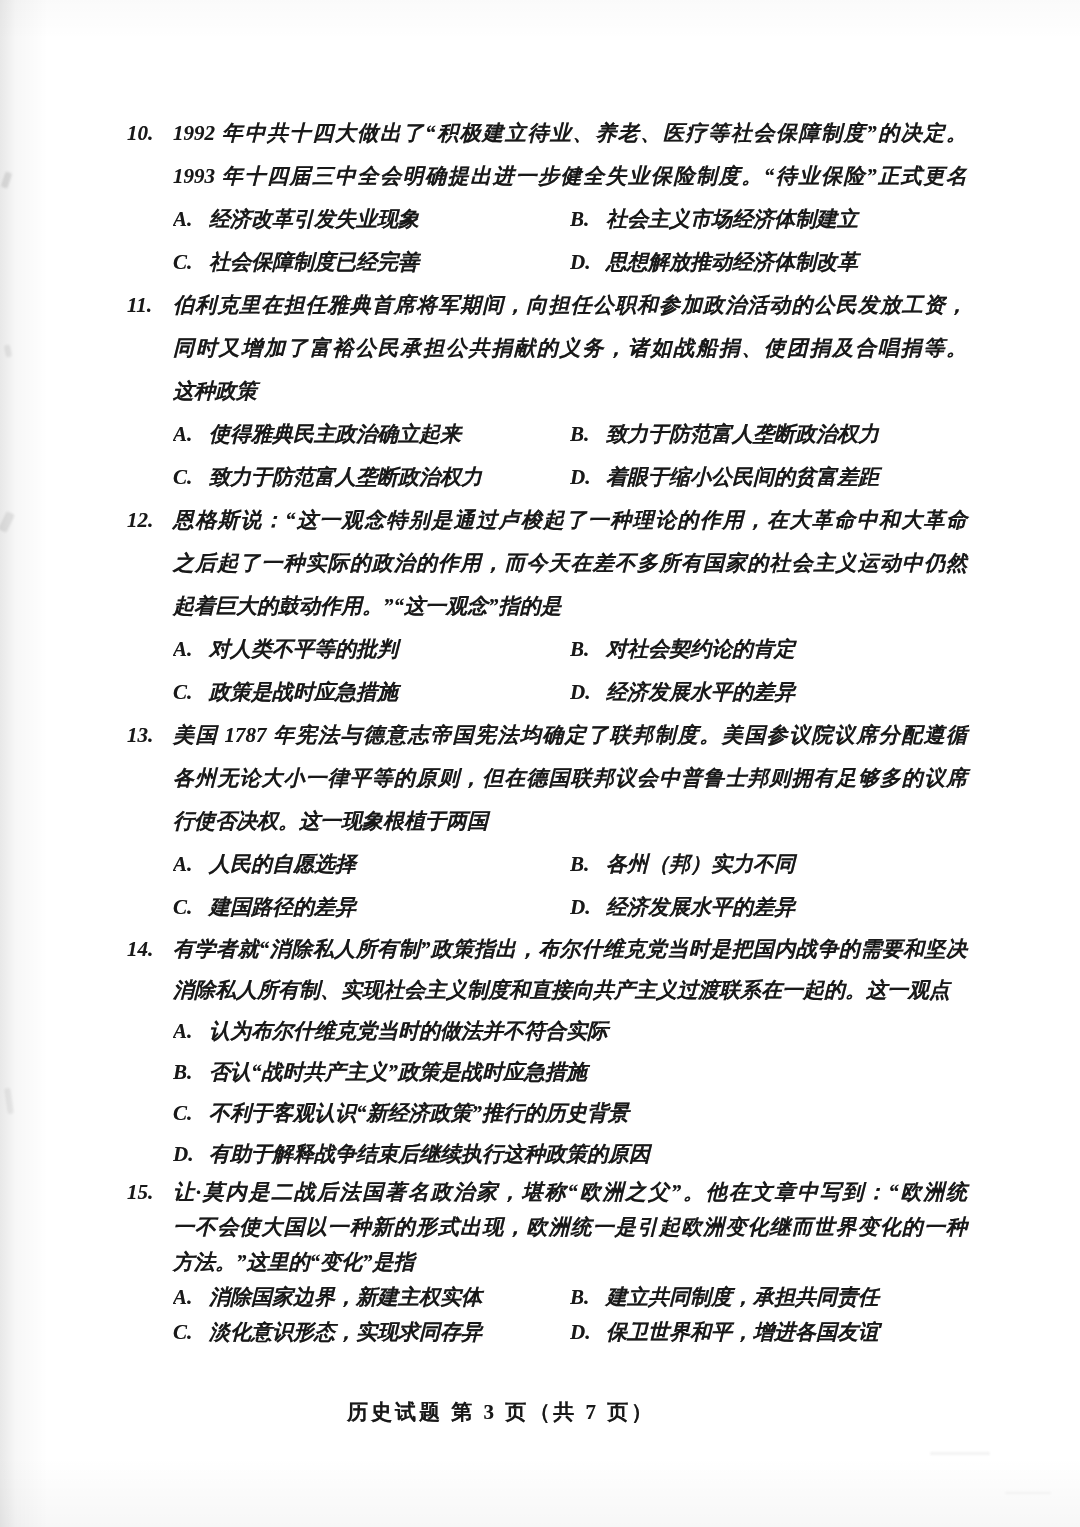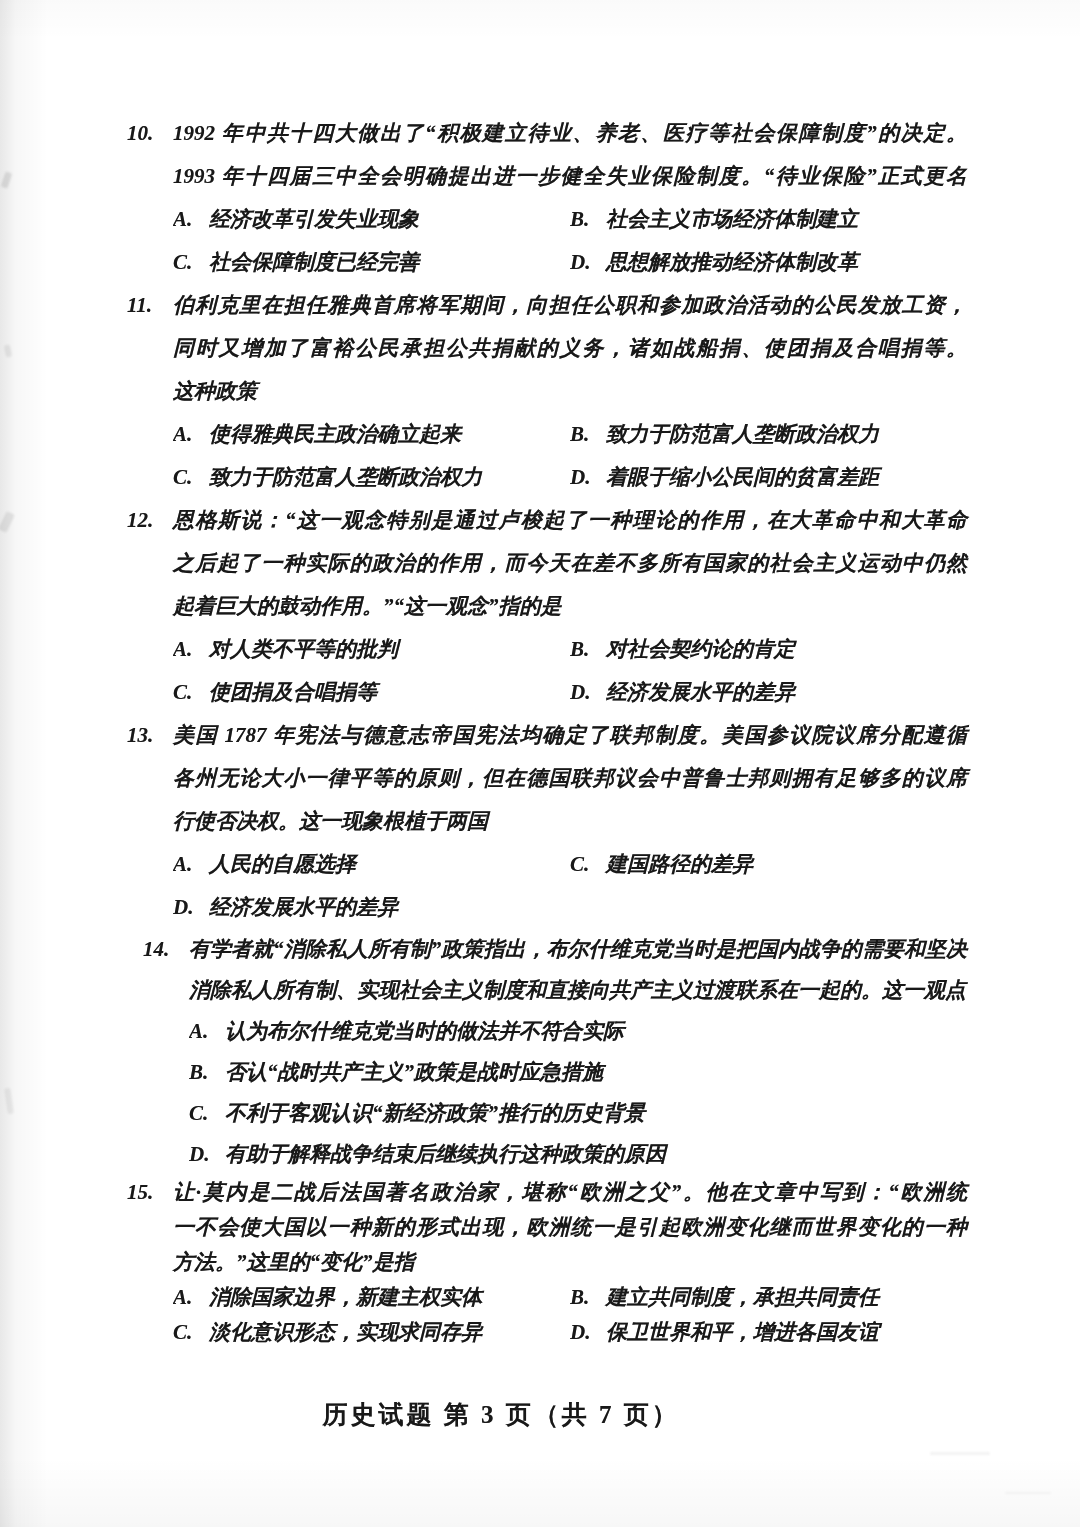--- a/index.html
+++ b/index.html
@@ -42,21 +42,21 @@
     position: absolute;
     left: 127px;
     top: 112px;
     width: 840px;
     font-size: 21px;
     font-weight: 600;
     line-height: 43px;
     text-shadow: 0 0 0.6px rgba(0,0,0,0.45);
   }
   .q { display: flex; align-items: flex-start; font-style: italic; }
-  .q.semi  { line-height: 41px; margin-left: 16px; }
+  .q.semi  { line-height: 41px; }
   .q.tight { line-height: 35px; }
   .q-num {
     flex: 0 0 46px;
     width: 46px;
   }
   .q-body { flex: 1 1 auto; min-width: 0; }
   .stem-line {
     text-align: justify;
     text-align-last: justify;
     text-justify: inter-character;
@@ -72,21 +72,21 @@
   .opt { white-space: nowrap; overflow: hidden; }
   .opt-label { display: inline-block; min-width: 36px; }
   .footer {
     position: absolute;
     top: 1398px;
     left: 0;
     width: 1080px;
     box-sizing: border-box;
     padding-right: 78px;
     text-align: center;
-    font-size: 25px;
+    font-size: 21px;
     font-weight: 600;
     letter-spacing: 3px;
     text-shadow: 0 0 0.6px rgba(0,0,0,0.45);
   }
 </style>
 </head>
 <body>
 
 <div class="page-bg"></div>
 <div class="scan-artifact a1"></div>
@@ -135,36 +135,37 @@
     <div class="q-num">12.</div>
     <div class="q-body">
       <div class="stem">
         <div class="stem-line">恩格斯说：“这一观念特别是通过卢梭起了一种理论的作用，在大革命中和大革命</div>
         <div class="stem-line">之后起了一种实际的政治的作用，而今天在差不多所有国家的社会主义运动中仍然</div>
         <div class="stem-line last">起着巨大的鼓动作用。”“这一观念”指的是</div>
       </div>
       <div class="opts grid">
         <div class="opt"><span class="opt-label">A.</span><span class="opt-text">对人类不平等的批判</span></div>
         <div class="opt"><span class="opt-label">B.</span><span class="opt-text">对社会契约论的肯定</span></div>
-        <div class="opt"><span class="opt-label">C.</span><span class="opt-text">使团捐及合唱捐等</span></div>
+        <div class="opt"><span class="opt-label">C.</span><span class="opt-text">政策是战时应急措施</span></div>
         <div class="opt"><span class="opt-label">D.</span><span class="opt-text">经济发展水平的差异</span></div>
       </div>
     </div>
   </div>
 
   <div class="q">
     <div class="q-num">13.</div>
     <div class="q-body">
       <div class="stem">
         <div class="stem-line">美国 1787 年宪法与德意志帝国宪法均确定了联邦制度。美国参议院议席分配遵循</div>
         <div class="stem-line">各州无论大小一律平等的原则，但在德国联邦议会中普鲁士邦则拥有足够多的议席</div>
         <div class="stem-line last">行使否决权。这一现象根植于两国</div>
       </div>
       <div class="opts grid">
         <div class="opt"><span class="opt-label">A.</span><span class="opt-text">人民的自愿选择</span></div>
+        <div class="opt"><span class="opt-label">B.</span><span class="opt-text">各州（邦）实力不同</span></div>
         <div class="opt"><span class="opt-label">C.</span><span class="opt-text">建国路径的差异</span></div>
         <div class="opt"><span class="opt-label">D.</span><span class="opt-text">经济发展水平的差异</span></div>
       </div>
     </div>
   </div>
 
   <div class="q semi">
     <div class="q-num">14.</div>
     <div class="q-body">
       <div class="stem">

